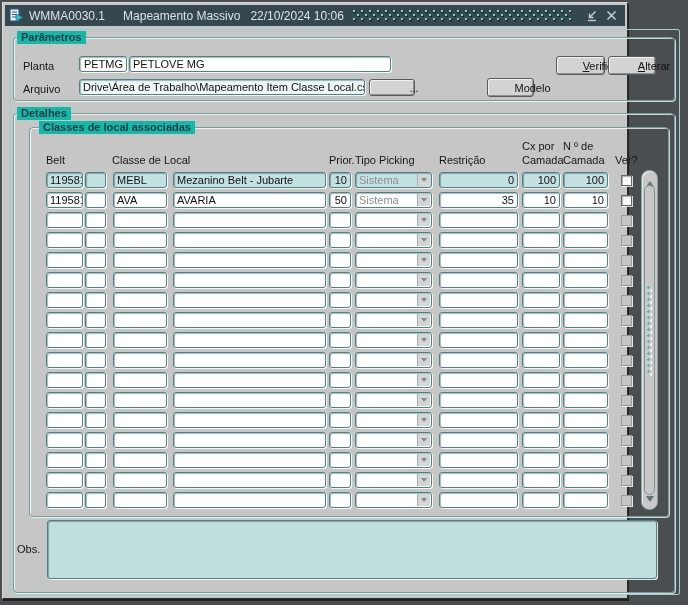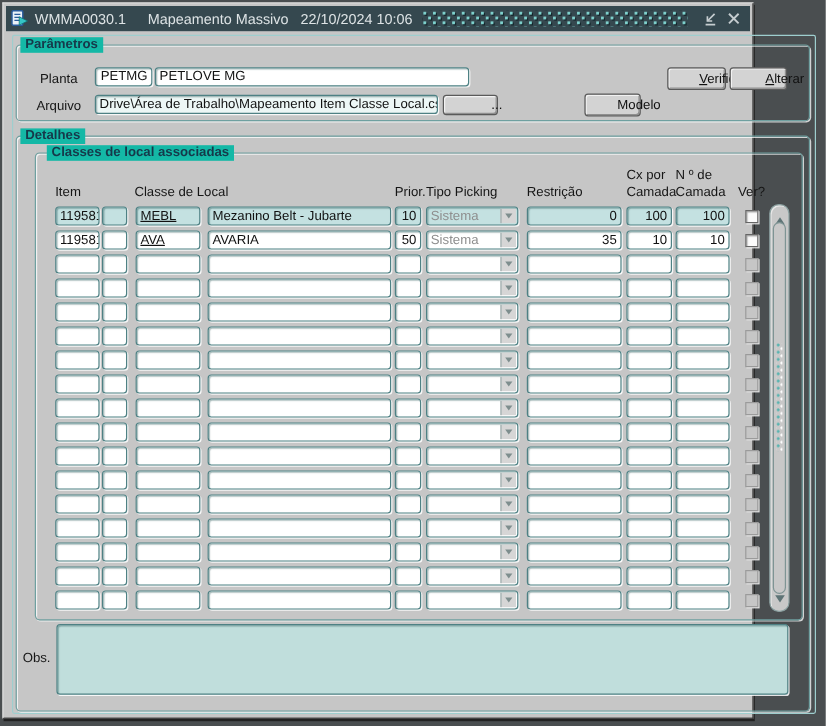--- a/index.html
+++ b/index.html
@@ -88,29 +88,29 @@
     box-shadow: inset 1px 1px 0 #F2F2F2, inset -1px -1px 0 #8F8F8F;
     text-align: center;
     color: #101010;
     cursor: default;
     display: flex; align-items: center; justify-content: center;
     font-size: 11px;
     padding-left: 44px;
   }
   .btn .key { text-decoration: underline; }
   .lbl { position: absolute; color: #161616; line-height: 12px; }
-  .r { text-align: center; }
+  .r { text-align: left; }
 
   
   .trow { position: absolute; left: 0; width: 100%; height: 20px; }
   .trow .fld { top: 0; }
   .trow.sel .fld { background: #C4E1E1; }
   .c-item  { left: 43px;  width: 37px; }
   .c-item2 { left: 82px;  width: 21px; }
-  .c-classe{ left: 110px; width: 54px; text-decoration: underline; }
+  .c-classe{ left: 110px; width: 54px; }
   .c-desc  { left: 170px; width: 153px; }
   .c-prior { left: 326px; width: 22px; }
   .c-pick  { left: 352px; width: 77px; }
   .c-rest  { left: 436px; width: 79px; }
   .c-cx    { left: 519px; width: 38px; }
   .c-n     { left: 560px; width: 45px; }
   .pop span { color: #8E8E8E; }
   .pop { padding-right: 8px; }
   .pop-arrow {
     position: absolute; right: 1px; top: 1px; width: 13px; height: 12px;
@@ -225,21 +225,21 @@
   </button>
 
   <div class="groupbox" style="left:10px; top:110px; width:662px; height:480px;"></div>
   <span class="legend" style="left:14px; top:104px;">Detalhes</span>
 
   <div class="groupbox" style="left:26px; top:124px; width:640px; height:390px;"></div>
   <span class="legend" style="left:36px; top:118px;">Classes de local associadas</span>
 
   <div class="lbl" style="left:519px; top:137px;">Cx por</div>
   <div class="lbl" style="left:560px; top:137px;">N º de</div>
-  <div class="lbl" style="left:43px;  top:151px;">Item</div>
+  <div class="lbl" style="left:43px;  top:151px;">Belt</div>
   <div class="lbl" style="left:109px; top:151px;">Classe de Local</div>
   <div class="lbl" style="left:326px; top:151px;">Prior.</div>
   <div class="lbl" style="left:352px; top:151px;">Tipo Picking</div>
   <div class="lbl" style="left:436px; top:151px;">Restrição</div>
   <div class="lbl" style="left:519px; top:151px;">Camada</div>
   <div class="lbl" style="left:560px; top:151px;">Camada</div>
   <div class="lbl" style="left:612px; top:151px;">Ver?</div>
 
   <div class="abs" style="left:0; top:169px; width:688px; height:340px;">
       <div class="trow sel" style="top: 0px;">

